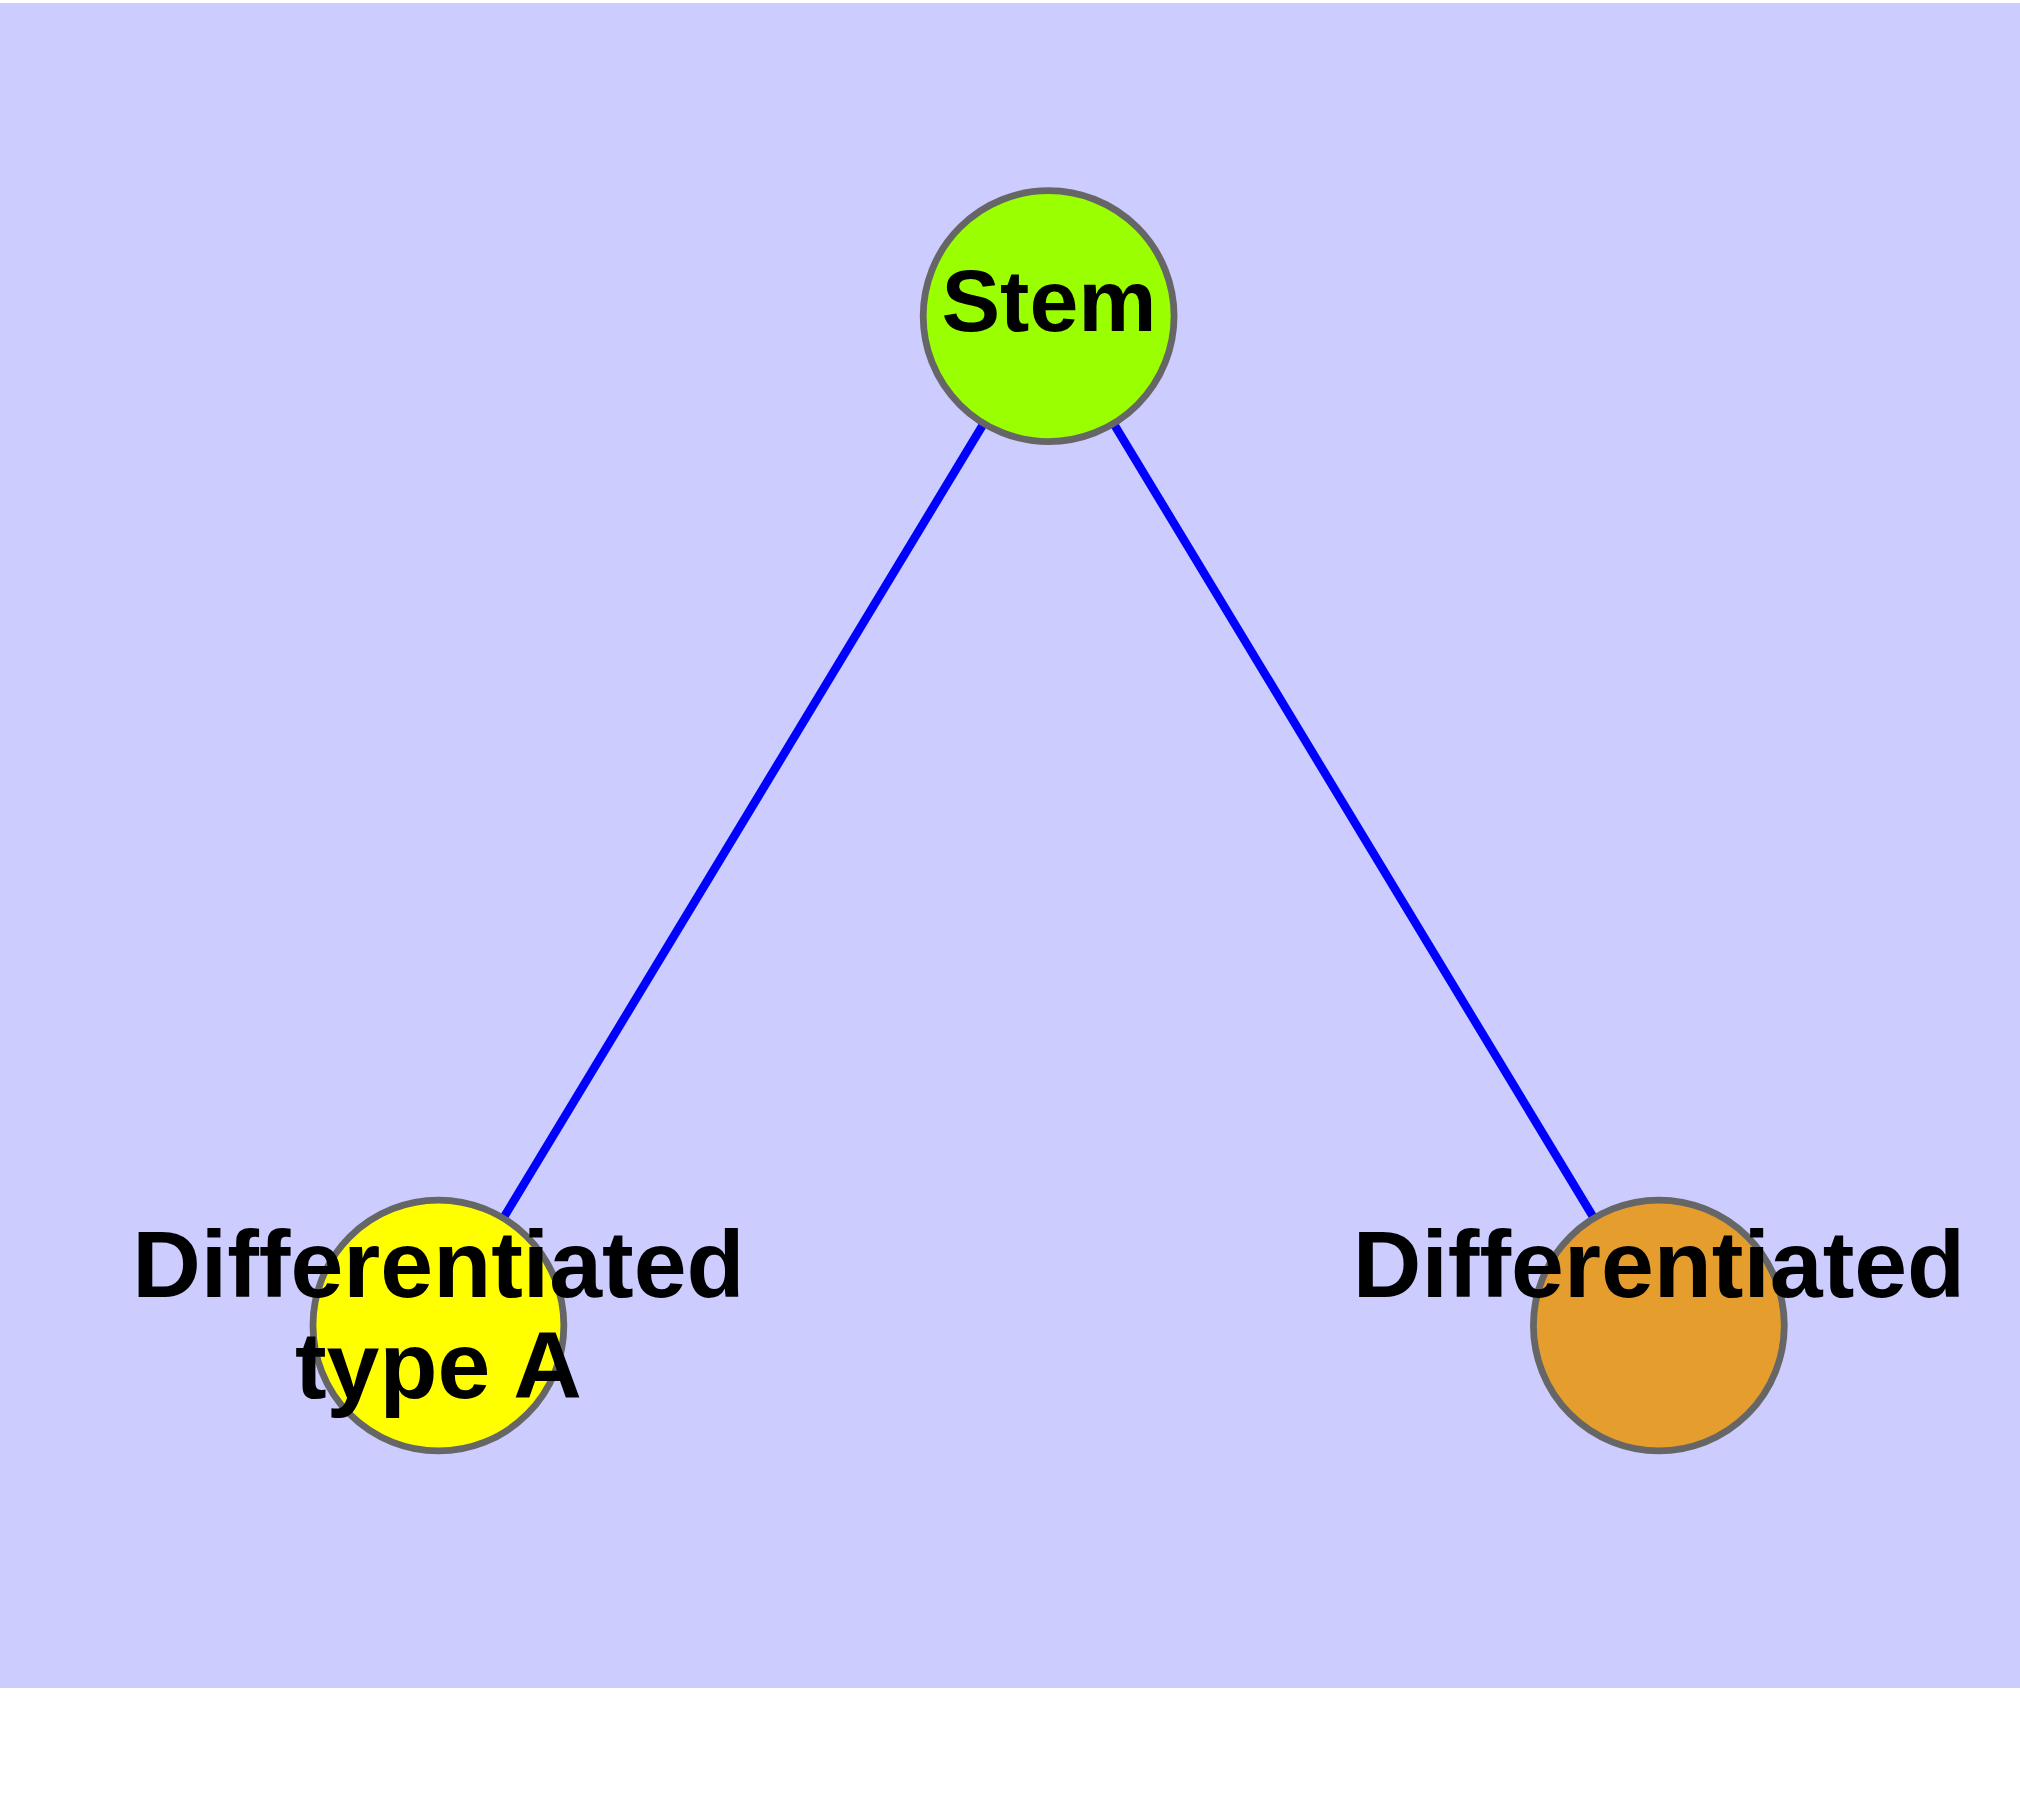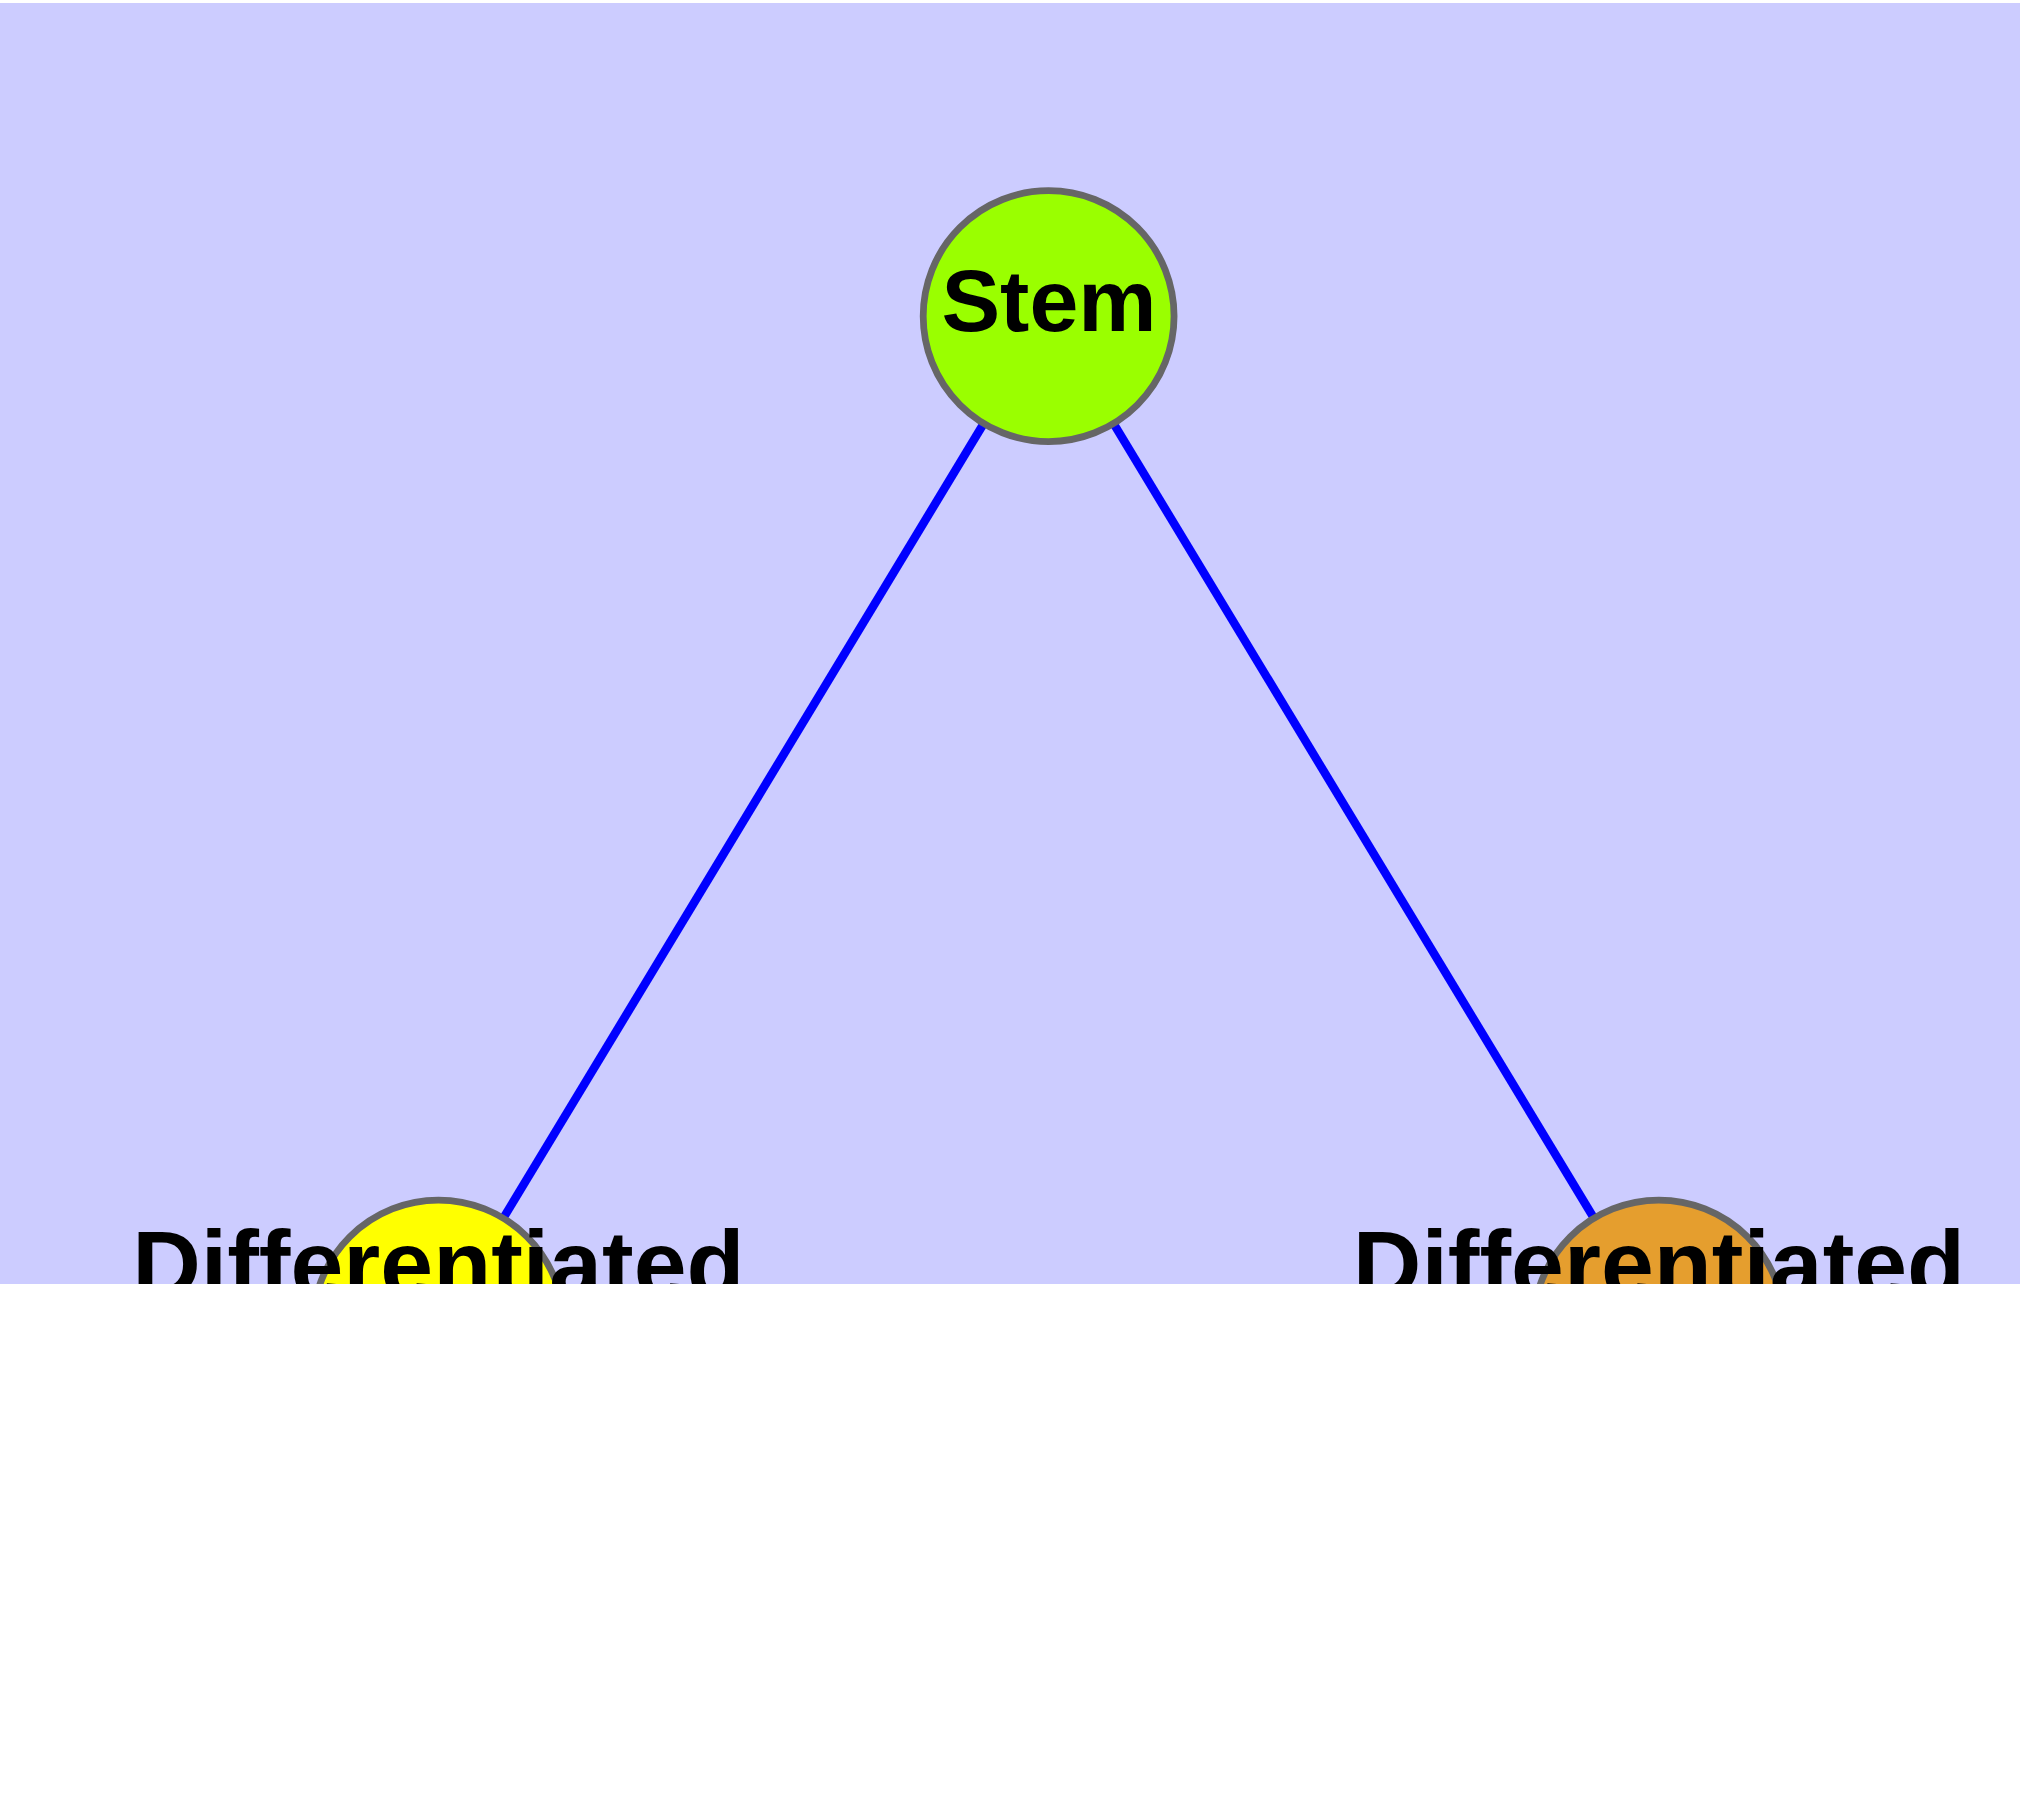--- a/index.html
+++ b/index.html
@@ -3,21 +3,21 @@
 <meta charset="utf-8">
 <style>
   html, body {
     margin: 0;
     padding: 0;
     background: #ffffff;
   }
   #canvas {
     position: relative;
     width: 2021px;
-    height: 1284px;
+    height: 1688px;
     overflow: hidden;
     background: #ffffff;
     font-family: "Liberation Sans", sans-serif;
   }
   #bg-plate {
     position: absolute;
     left: 0;
     top: 3.4px;
     width: 2021px;
     height: 1809px;
@@ -75,18 +75,18 @@
 
     <g>
       <circle cx="1237" cy="373" r="148" fill="#9aff00" stroke="#666666" stroke-width="8"></circle>
       <circle cx="517" cy="1564" r="148" fill="#ffff00" stroke="#666666" stroke-width="8"></circle>
       <circle cx="1957" cy="1564" r="148" fill="#e59e2e" stroke="#666666" stroke-width="8"></circle>
     </g>
   </svg>
 
   <div class="node-label" id="label-stem">Stem</div>
 
-  <div class="node-label" id="label-diffA"><span>Differentiated</span><br></div>
+  <div class="node-label" id="label-diffA"><span>Differentiated</span><br><span>type A</span></div>
 
   <div class="node-label" id="label-diffB"><span>Differentiated</span><br></div>
 
 </div>
 
 
 </body></html>

